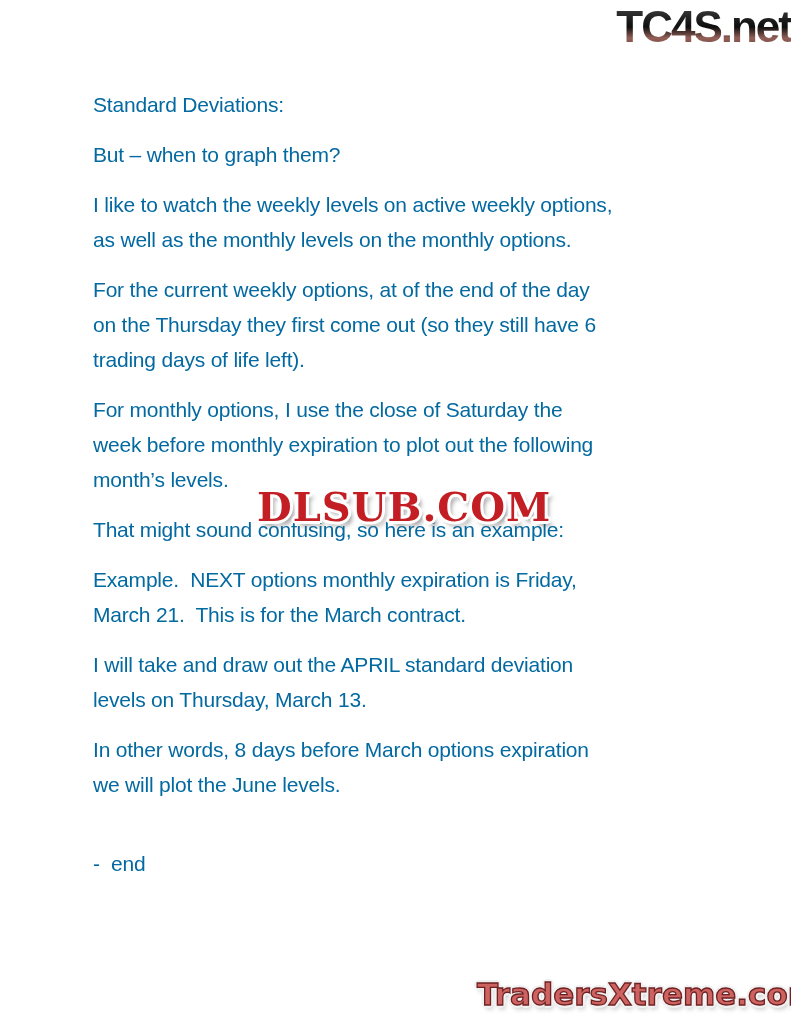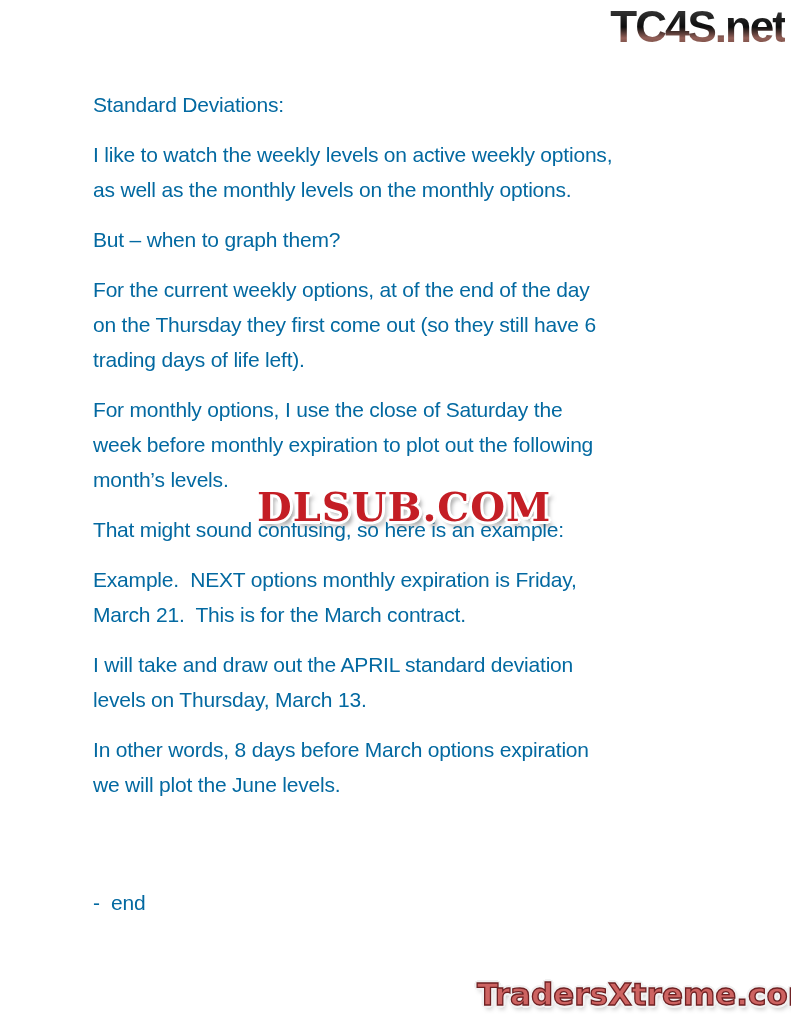--- a/index.html
+++ b/index.html
@@ -19,26 +19,26 @@
     width: 660px;
     color: #0369a1;
     font-size: 21px;
     line-height: 35px;
     letter-spacing: -0.2px;
   }
   .para {
     white-space: pre-wrap;
     margin: 0 0 15px 0;
   }
-  .end-line { margin-top: 83px; }
+  .end-line { margin-top: 44px; }
 
   
   .tc4s {
     position: absolute;
-    top: 2px; right: 6px;
+    top: 2px; right: 0;
     font-family: "Liberation Sans", sans-serif;
     font-size: 44px;
     font-weight: 700;
     letter-spacing: -2px;
     background: linear-gradient(180deg, #4a4a4a 0%, #1a1a1a 38%, #0e0e0e 50%, #936058 72%, #5e3b35 100%);
     -webkit-background-clip: text;
     background-clip: text;
     color: transparent;
     -webkit-text-fill-color: transparent;
   }
@@ -76,23 +76,23 @@
 </style>
 </head>
 <body>
 
 <div class="page">
 
   <div class="tc4s">TC4S.net</div>
 
   <div class="content">
     <div class="para">Standard Deviations:</div>
+    <div class="para">But – when to graph them?</div>
     <div class="para">I like to watch the weekly levels on active weekly options,
 as well as the monthly levels on the monthly options.</div>
-    <div class="para">But – when to graph them?</div>
     <div class="para">For the current weekly options, at of the end of the day
 on the Thursday they first come out (so they still have 6
 trading days of life left).</div>
     <div class="para">For monthly options, I use the close of Saturday the
 week before monthly expiration to plot out the following
 month’s levels.</div>
     <div class="para">That might sound confusing, so here is an example:</div>
     <div class="para">Example.  NEXT options monthly expiration is Friday,
 March 21.  This is for the March contract.</div>
     <div class="para">I will take and draw out the APRIL standard deviation

